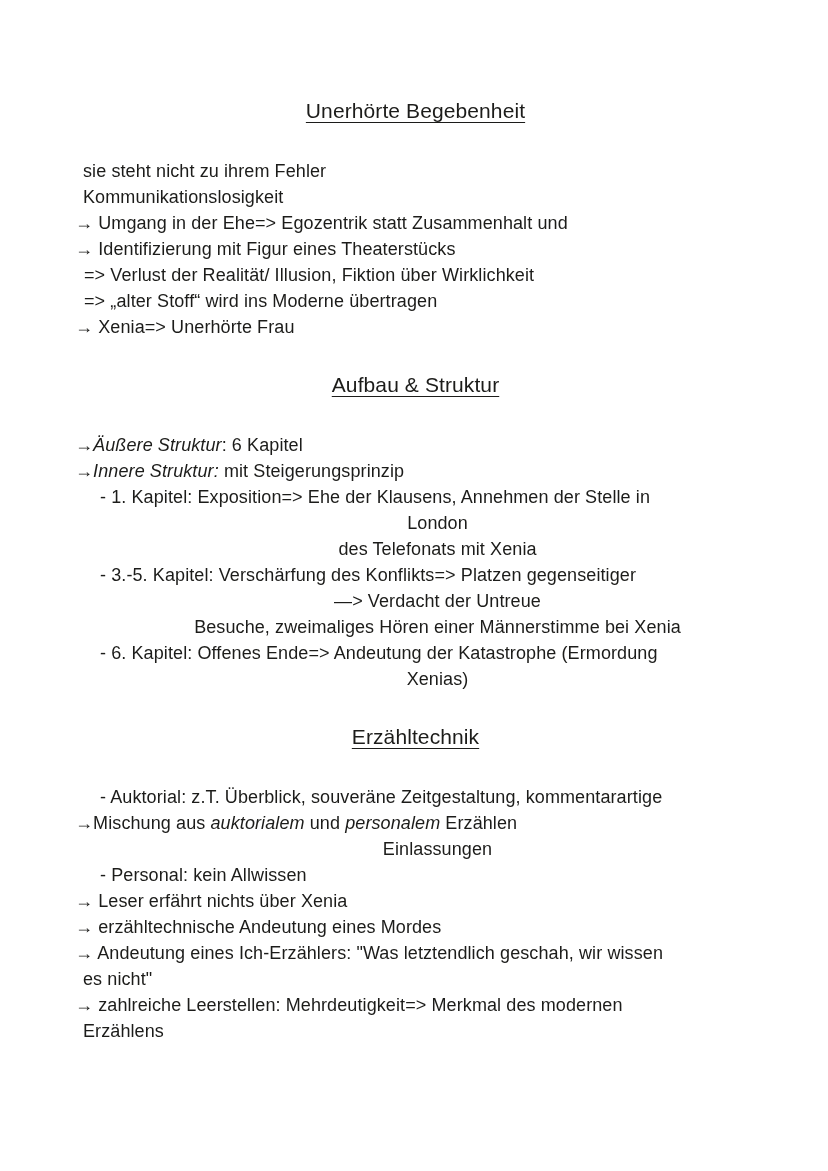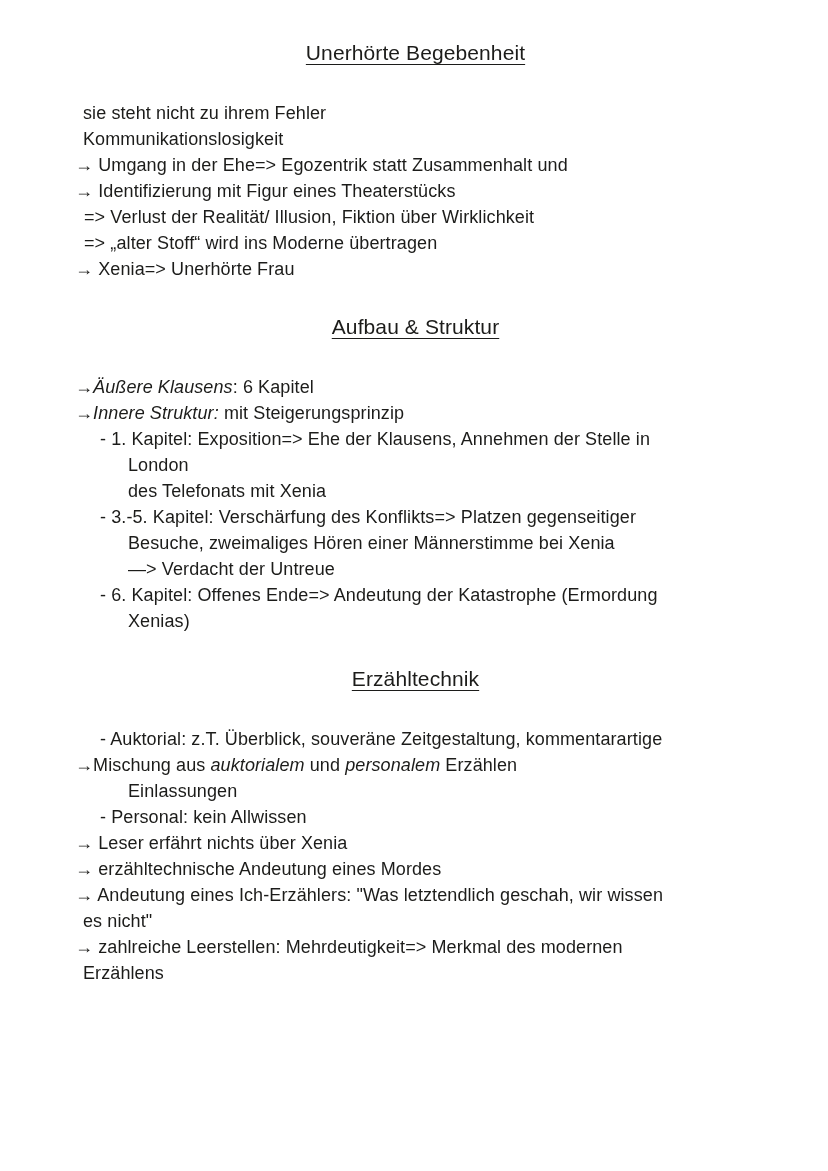--- a/index.html
+++ b/index.html
@@ -7,21 +7,21 @@
     padding: 0;
     background: #ffffff;
   }
   .page {
     position: relative;
     width: 828px;
     height: 1171px;
     margin: 0 auto;
     background: #ffffff;
     box-sizing: border-box;
-    padding: 38px 72px 40px 75px;
+    padding: 96px 72px 40px 75px;
     font-family: "Liberation Sans", sans-serif;
     color: #1c1c1a;
     font-size: 18px;
     line-height: 26px;
     letter-spacing: 0.1px;
     overflow: hidden;
   }
   .section { margin: 0; }
   .heading {
     font-family: "Liberation Sans", sans-serif;
@@ -34,21 +34,21 @@
     text-underline-offset: 4px;
     text-decoration-thickness: 1px;
   }
   .section:first-child .heading { margin-top: 0; }
   .lines { max-width: 672px; }
   .line { margin: 0; min-height: 26px; }
   .line.arrow { margin-left: 0; }
   .line.cont0 { margin-left: 8px; }
   .line.sub   { margin-left: 9px; }
   .line.dash  { margin-left: 25px; }
-  .line.cont2 { margin-left: 53px; }
+  .line.cont2 { margin-left: 53px; text-align: center; }
   .seg { white-space: pre-wrap; }
   .seg.it { font-style: italic; }
 </style>
 </head>
 <body>
 
 <div class="page">
 
   <section class="section">
     <h1 class="heading">Unerhörte Begebenheit</h1>
@@ -59,28 +59,28 @@
         <div class="line arrow"><span class="seg">→ Identifizierung mit Figur eines Theaterstücks</span></div>
         <div class="line sub"><span class="seg">=&gt; Verlust der Realität/ Illusion, Fiktion über Wirklichkeit</span></div>
         <div class="line sub"><span class="seg">=&gt; „alter Stoff“ wird ins Moderne übertragen</span></div>
         <div class="line arrow"><span class="seg">→ Xenia=&gt; Unerhörte Frau</span></div>
       </div>
   </section>
 
   <section class="section">
     <h2 class="heading">Aufbau &amp; Struktur</h2>
     <div class="lines">
-        <div class="line arrow"><span class="seg">→</span><span class="seg it">Äußere Klausens</span><span class="seg">: 6 Kapitel</span></div>
+        <div class="line arrow"><span class="seg">→</span><span class="seg it">Äußere Struktur</span><span class="seg">: 6 Kapitel</span></div>
         <div class="line arrow"><span class="seg">→</span><span class="seg it">Innere Struktur:</span><span class="seg"> mit Steigerungsprinzip</span></div>
         <div class="line dash"><span class="seg">- 1. Kapitel: Exposition=&gt; Ehe der Klausens, Annehmen der Stelle in</span></div>
         <div class="line cont2"><span class="seg">London</span></div>
         <div class="line cont2"><span class="seg">des Telefonats mit Xenia</span></div>
         <div class="line dash"><span class="seg">- 3.-5. Kapitel: Verschärfung des Konflikts=&gt; Platzen gegenseitiger</span></div>
+        <div class="line cont2"><span class="seg">—&gt; Verdacht der Untreue</span></div>
         <div class="line cont2"><span class="seg">Besuche, zweimaliges Hören einer Männerstimme bei Xenia</span></div>
-        <div class="line cont2"><span class="seg">—&gt; Verdacht der Untreue</span></div>
         <div class="line dash"><span class="seg">- 6. Kapitel: Offenes Ende=&gt; Andeutung der Katastrophe (Ermordung</span></div>
         <div class="line cont2"><span class="seg">Xenias)</span></div>
       </div>
   </section>
 
   <section class="section">
     <h2 class="heading">Erzähltechnik</h2>
     <div class="lines">
         <div class="line dash"><span class="seg">- Auktorial: z.T. Überblick, souveräne Zeitgestaltung, kommentarartige</span></div>
         <div class="line arrow"><span class="seg">→</span><span class="seg">Mischung aus </span><span class="seg it">auktorialem</span><span class="seg"> und </span><span class="seg it">personalem</span><span class="seg"> Erzählen</span></div>

